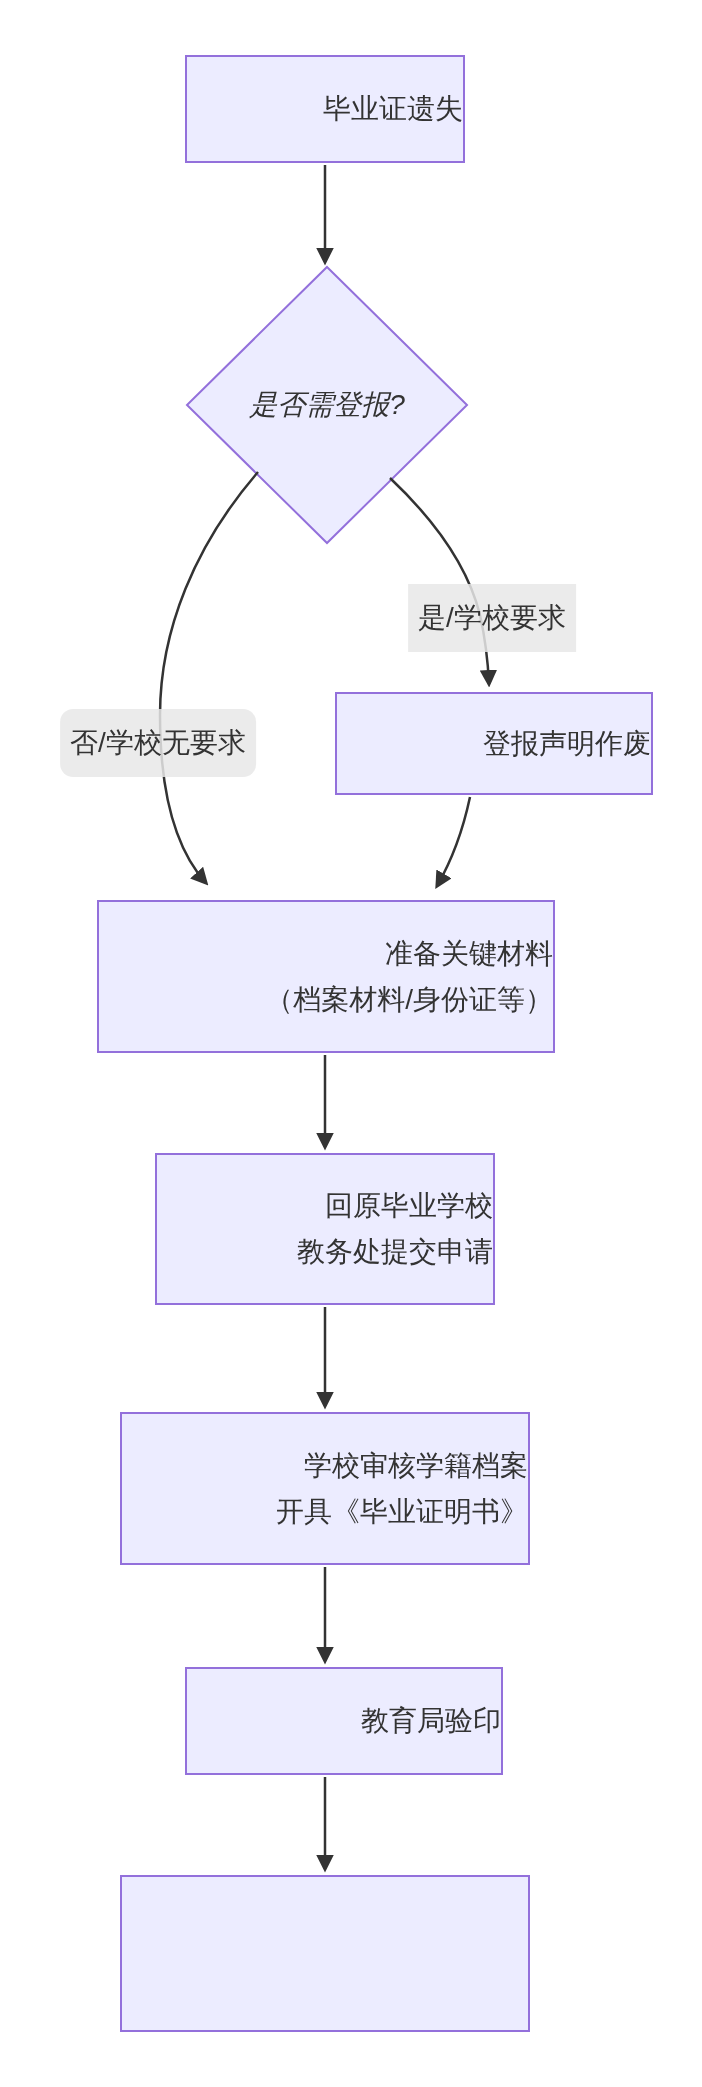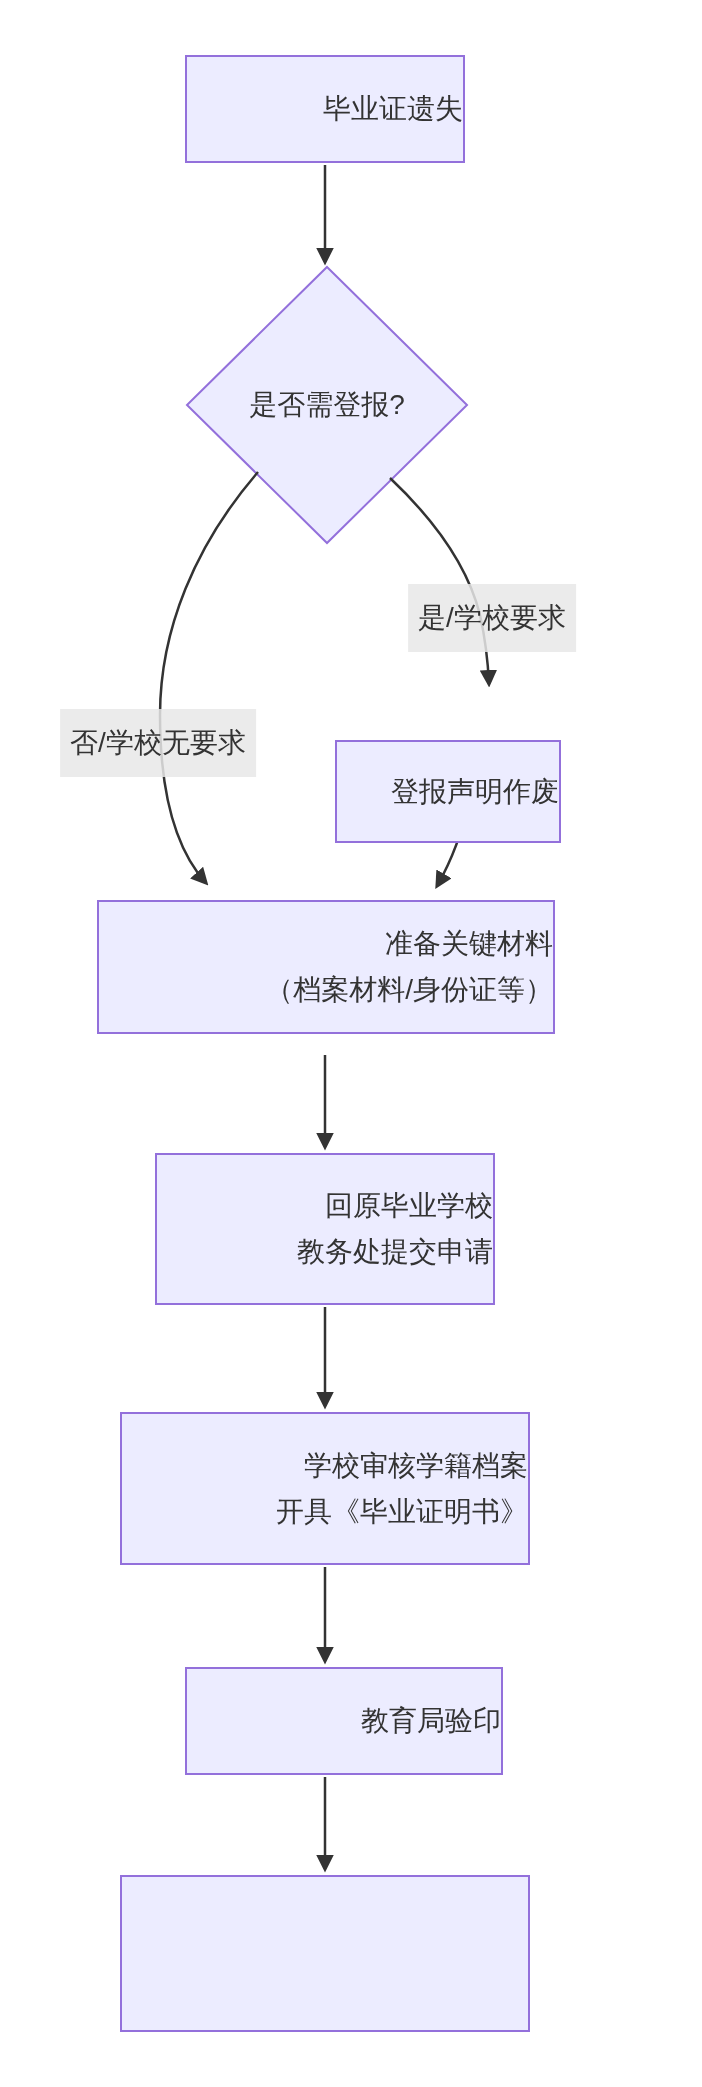--- a/index.html
+++ b/index.html
@@ -27,51 +27,52 @@
     flex-direction: column;
     align-items: flex-end;
     justify-content: center;
     font-size: 28px;
     line-height: 46px;
     color: #333333;
     text-align: center;
     z-index: 2;
   }
   .node-start    { left: 185px; top: 55px;   width: 280px; height: 108px; }
-  .node-publish  { left: 335px; top: 692px;  width: 226px; height: 103px; margin-top: 48px; }
-  .node-materials{ left: 97px;  top: 900px;  width: 458px; height: 134px; }
+  .node-publish  { left: 335px; top: 692px;  width: 318px; height: 103px; }
+  .node-materials{ left: 97px;  top: 900px;  width: 458px; height: 153px; }
   .node-apply    { left: 155px; top: 1153px; width: 340px; height: 152px; }
   .node-review   { left: 120px; top: 1412px; width: 410px; height: 153px; }
   .node-bureau   { left: 185px; top: 1667px; width: 318px; height: 108px; }
   .node-done     { left: 120px; top: 1875px; width: 410px; height: 157px; }
   .decision-text {
     position: absolute;
     left: 327px; top: 405px;
     transform: translate(-50%, -50%);
     font-size: 28px;
     line-height: 40px;
     white-space: nowrap;
     color: #333333;
     z-index: 2;
     text-align: center;
+    font-style: italic;
   }
   .edge-label {
     position: absolute;
     transform: translate(-50%, -50%);
     background: rgba(232, 232, 232, 0.85);
     font-size: 28px;
     line-height: 34px;
     padding: 17px 10px;
     white-space: nowrap;
     color: #333333;
     z-index: 2;
     text-align: center;
   }
   .edge-label-yes { left: 492px; top: 618px; }
-  .edge-label-no  { left: 158px; top: 743px; }
+  .edge-label-no  { left: 158px; top: 743px; border-radius: 13px; }
 </style>
 </head>
 <body>
 
 <div class="canvas">
 
   <svg class="edges-svg" viewBox="0 0 702 2087" xmlns="http://www.w3.org/2000/svg">
     <defs>
       <marker id="arrow" viewBox="0 0 10 10" refX="8" refY="5" markerWidth="7" markerHeight="7" orient="auto">
         <path d="M0,0 L10,5 L0,10 z" fill="#333333"></path>

